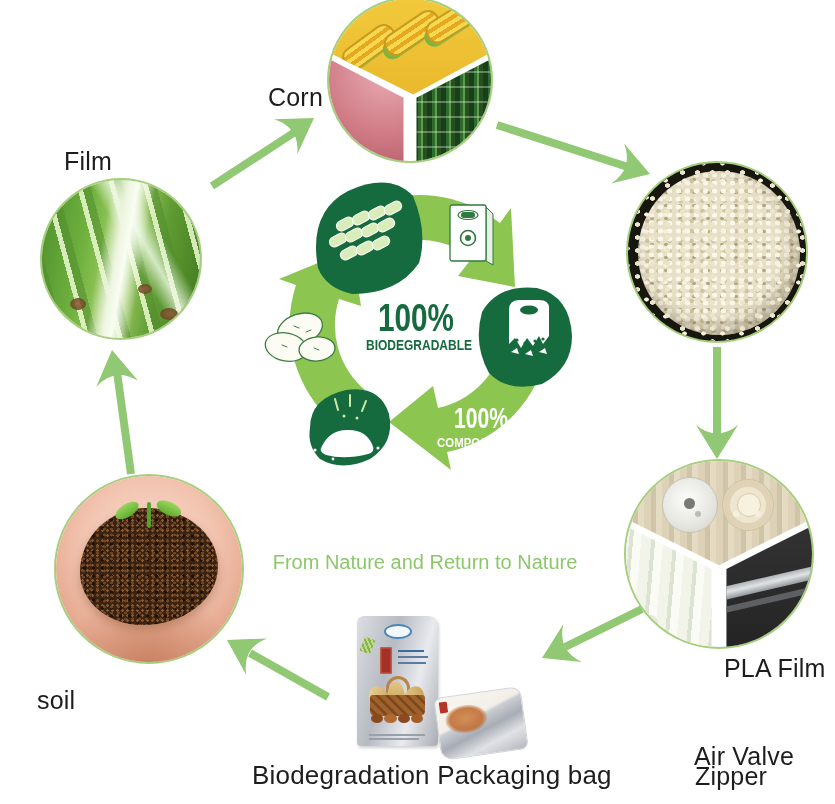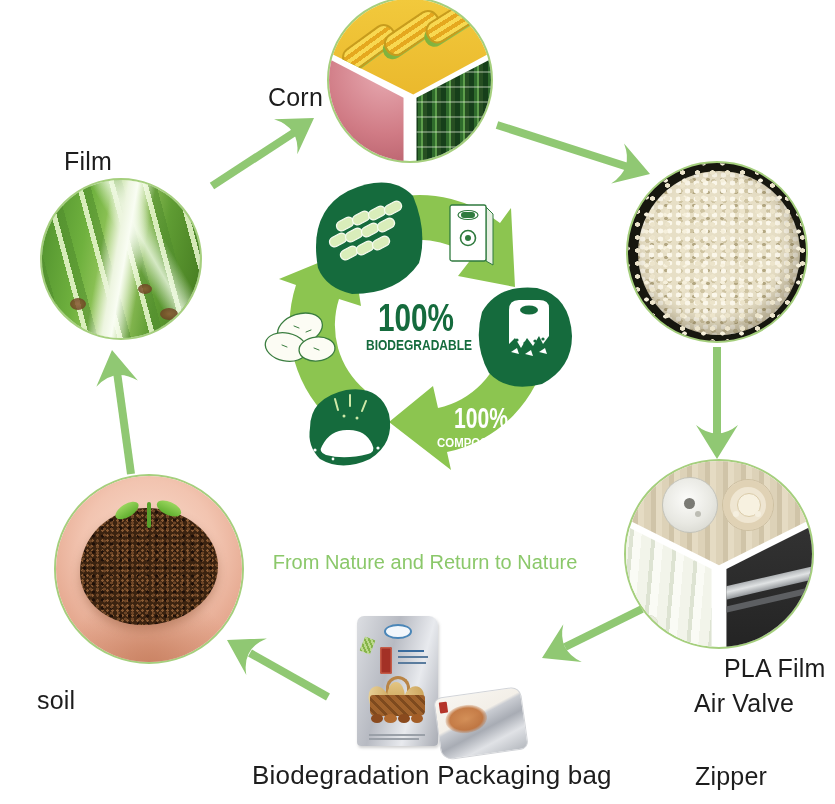--- a/index.html
+++ b/index.html
@@ -267,20 +267,20 @@
       <div class="snack" style="left:44px;width:12px;height:9px;background:#a35d27;"></div>
     </div>
     <div class="addr" style="bottom:10px;width:56px;"></div>
     <div class="addr" style="bottom:6px;width:50px;"></div>
   </div>
   <div class="bag-second"></div>
 
   <div class="label" style="left:268px;top:83px;">Corn</div>
   <div class="label" style="left:64px;top:147px;">Film</div>
   <div class="label" style="left:692px;top:654px;margin-left:32px;">PLA Film</div>
-  <div class="label" style="left:694px;top:689px;">Air Valve</div>
+  <div class="label" style="left:694px;top:742px;">Air Valve</div>
   <div class="label" style="left:695px;top:762px;">Zipper</div>
   <div class="label" style="left:37px;top:686px;text-align:right;">soil</div>
   <div class="label" style="left:252px;top:760px;width:300px;text-align:center;font-size:26px;">Biodegradation Packaging bag</div>
 
   <div class="caption" style="left:250px;top:538px;width:350px;margin-top:13px;">From Nature and Return to Nature</div>
 
 </div>
 
 </body></html>

